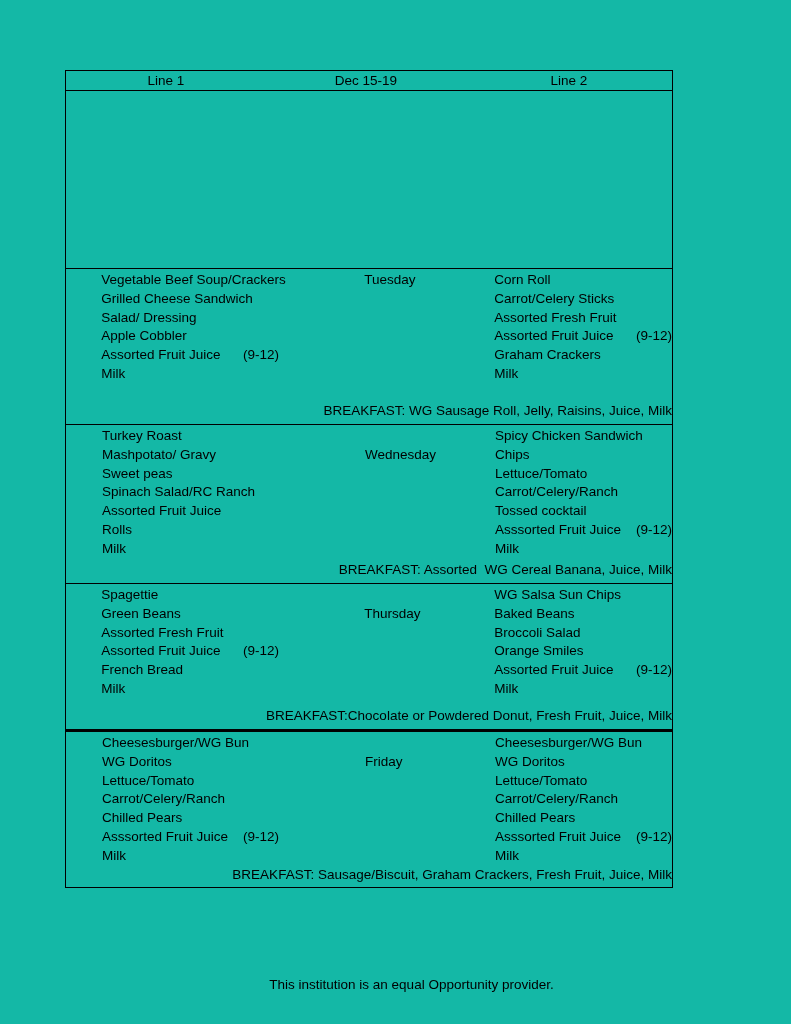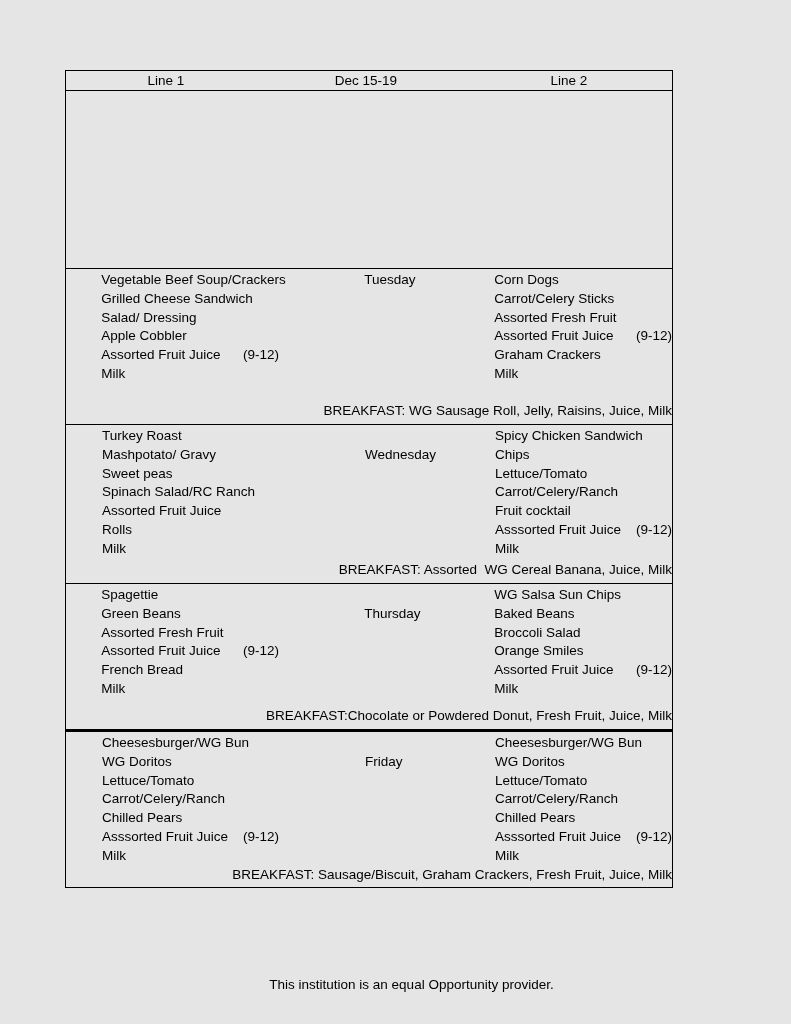--- a/index.html
+++ b/index.html
@@ -1,21 +1,21 @@
 <!DOCTYPE html>
 <html><head>
 <meta charset="utf-8">
 <style>
   * { margin: 0; padding: 0; box-sizing: border-box; }
   html, body { background: #ffffff; }
   .page {
     position: relative;
     width: 791px;
     height: 1024px;
-    background: #e5e5e5;
+    background: #14b8a6;
     font-family: "Liberation Sans", sans-serif;
     color: #000000;
     overflow: hidden;
   }
   .menu-table {
     position: absolute;
     left: 65px;
     top: 70px;
     width: 608px;
     border: 1.5px solid #000000;
@@ -85,21 +85,21 @@
               <div class="menu-item">Grilled Cheese Sandwich</div>
               <div class="menu-item">Salad/ Dressing</div>
               <div class="menu-item">Apple Cobbler</div>
               <div class="menu-item">Assorted Fruit Juice      (9-12)</div>
               <div class="menu-item">Milk</div>
             </div>
             <div class="col day-col">
               <div class="day-label" style="margin-top: 0px;">Tuesday</div>
             </div>
             <div class="col line2-col">
-              <div class="menu-item">Corn Dogs</div>
+              <div class="menu-item">Corn Roll</div>
               <div class="menu-item">Carrot/Celery Sticks</div>
               <div class="menu-item">Assorted Fresh Fruit</div>
               <div class="menu-item">Assorted Fruit Juice      (9-12)</div>
               <div class="menu-item">Graham Crackers</div>
               <div class="menu-item">Milk</div>
             </div>
           </div>
           <div class="breakfast-line">BREAKFAST: WG Sausage Roll, Jelly, Raisins, Juice, Milk</div>
         </div>
         <div class="day-section sec-1">
@@ -114,21 +114,21 @@
               <div class="menu-item">Milk</div>
             </div>
             <div class="col day-col">
               <div class="day-label" style="margin-top: 18.8px;">Wednesday</div>
             </div>
             <div class="col line2-col">
               <div class="menu-item">Spicy Chicken Sandwich</div>
               <div class="menu-item">Chips</div>
               <div class="menu-item">Lettuce/Tomato</div>
               <div class="menu-item">Carrot/Celery/Ranch</div>
-              <div class="menu-item">Fruit cocktail</div>
+              <div class="menu-item">Tossed cocktail</div>
               <div class="menu-item">Asssorted Fruit Juice    (9-12)</div>
               <div class="menu-item">Milk</div>
             </div>
           </div>
           <div class="breakfast-line">BREAKFAST: Assorted  WG Cereal Banana, Juice, Milk</div>
         </div>
         <div class="day-section sec-2">
           <div class="section-grid">
             <div class="col line1-col">
               <div class="menu-item">Spagettie</div>

